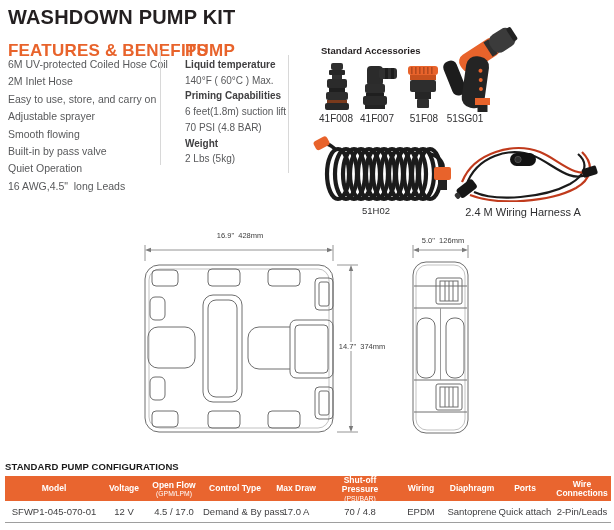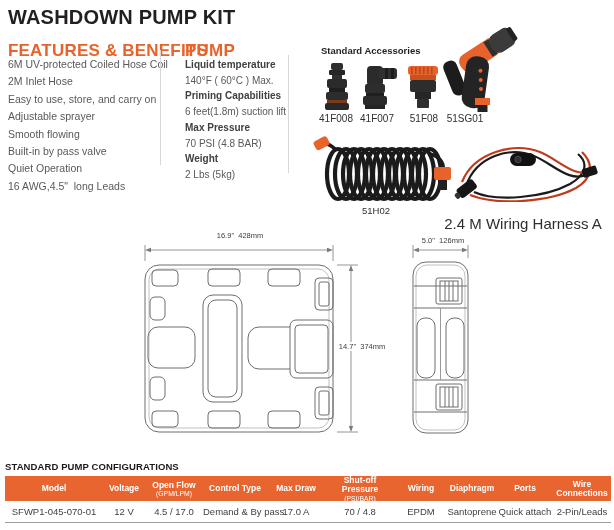--- a/index.html
+++ b/index.html
@@ -46,21 +46,20 @@
 
   <div class="abs vdiv" style="left:160px;top:50px;height:115px"></div>
   <div class="abs vdiv" style="left:288px;top:55px;height:118px"></div>
 
   <div class="abs sec-head" style="left:185px;top:41px">PUMP</div>
   <div class="abs" style="left:185px;top:57px">
     <div class="pump-line pump-lbl">Liquid temperature</div>
     <div class="pump-line pump-val">140°F ( 60°C ) Max.</div>
     <div class="pump-line pump-lbl">Priming Capabilities</div>
     <div class="pump-line pump-val">6 feet(1.8m) suction lift</div>
-    <div class="pump-line pump-lbl">Max Pressure</div>
     <div class="pump-line pump-val">70 PSI (4.8 BAR)</div>
     <div class="pump-line pump-lbl">Weight</div>
     <div class="pump-line pump-val">2 Lbs (5kg)</div>
   </div>
 
   <div class="abs acc-head" style="left:321px;top:45px">Standard Accessories</div>
 
   <svg class="abs" style="left:320px;top:62px" width="34" height="48" viewBox="0 0 34 48">
     <rect x="11" y="1" width="12" height="7" rx="2" fill="#2f2f2f"></rect>
     <rect x="9" y="8" width="16" height="5" rx="1" fill="#262626"></rect>
@@ -159,21 +158,21 @@
     <g transform="rotate(-38 16 47)">
       <rect x="4" y="42" width="20" height="11" rx="3" fill="#161616"></rect>
       <rect x="0" y="44.5" width="5" height="6" rx="2" fill="#333"></rect>
     </g>
     <g transform="rotate(-18 138 31)">
         <rect x="130" y="27" width="15" height="9" rx="2" fill="#161616"></rect>
       </g>
   </svg>
 
   <div class="abs acc-label" style="left:336px;top:205px;width:80px;font-size:9.5px">51H02</div>
-  <div class="abs acc-label" style="left:443px;top:215px;width:160px;font-size:15px">2.4 M Wiring Harness A</div>
+  <div class="abs acc-label" style="left:443px;top:206px;width:160px;font-size:11px">2.4 M Wiring Harness A</div>
 
   <svg class="abs" style="left:130px;top:228px" width="240" height="215" viewBox="0 0 240 215">
     <g stroke="#7a7a7a" fill="none" stroke-width="0.8">
       <line x1="15" y1="33" x2="15" y2="17"></line>
         <line x1="203" y1="33" x2="203" y2="17"></line>
       <line x1="21" y1="22" x2="197" y2="22"></line>
       <line x1="207" y1="37" x2="228" y2="37"></line>
         <line x1="207" y1="204" x2="228" y2="204"></line>
       <line x1="221" y1="43" x2="221" y2="198"></line>
     </g>

